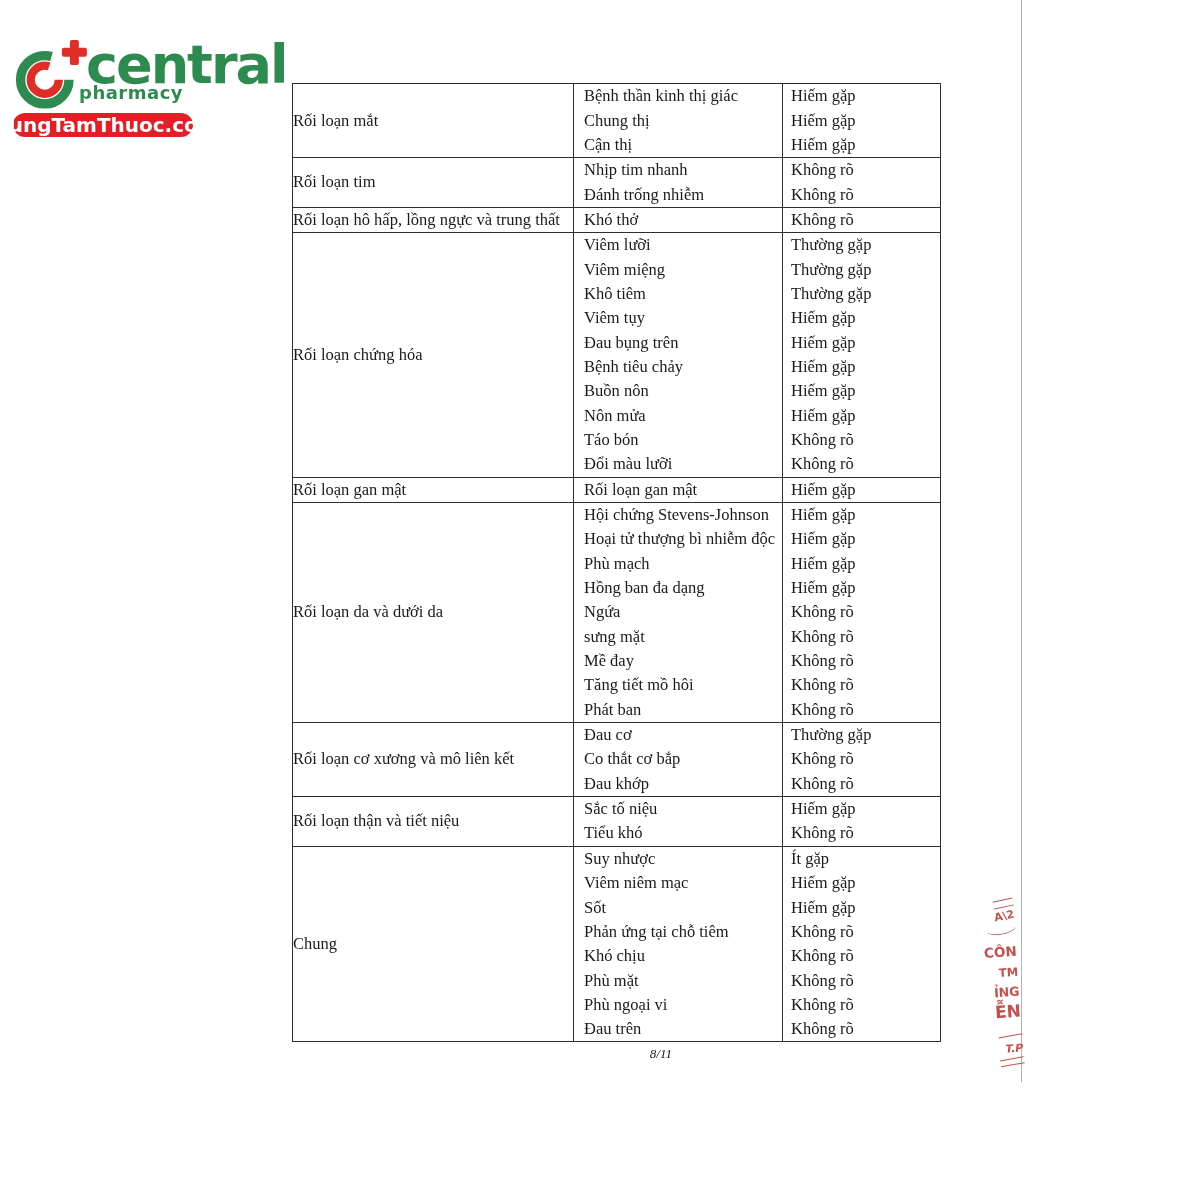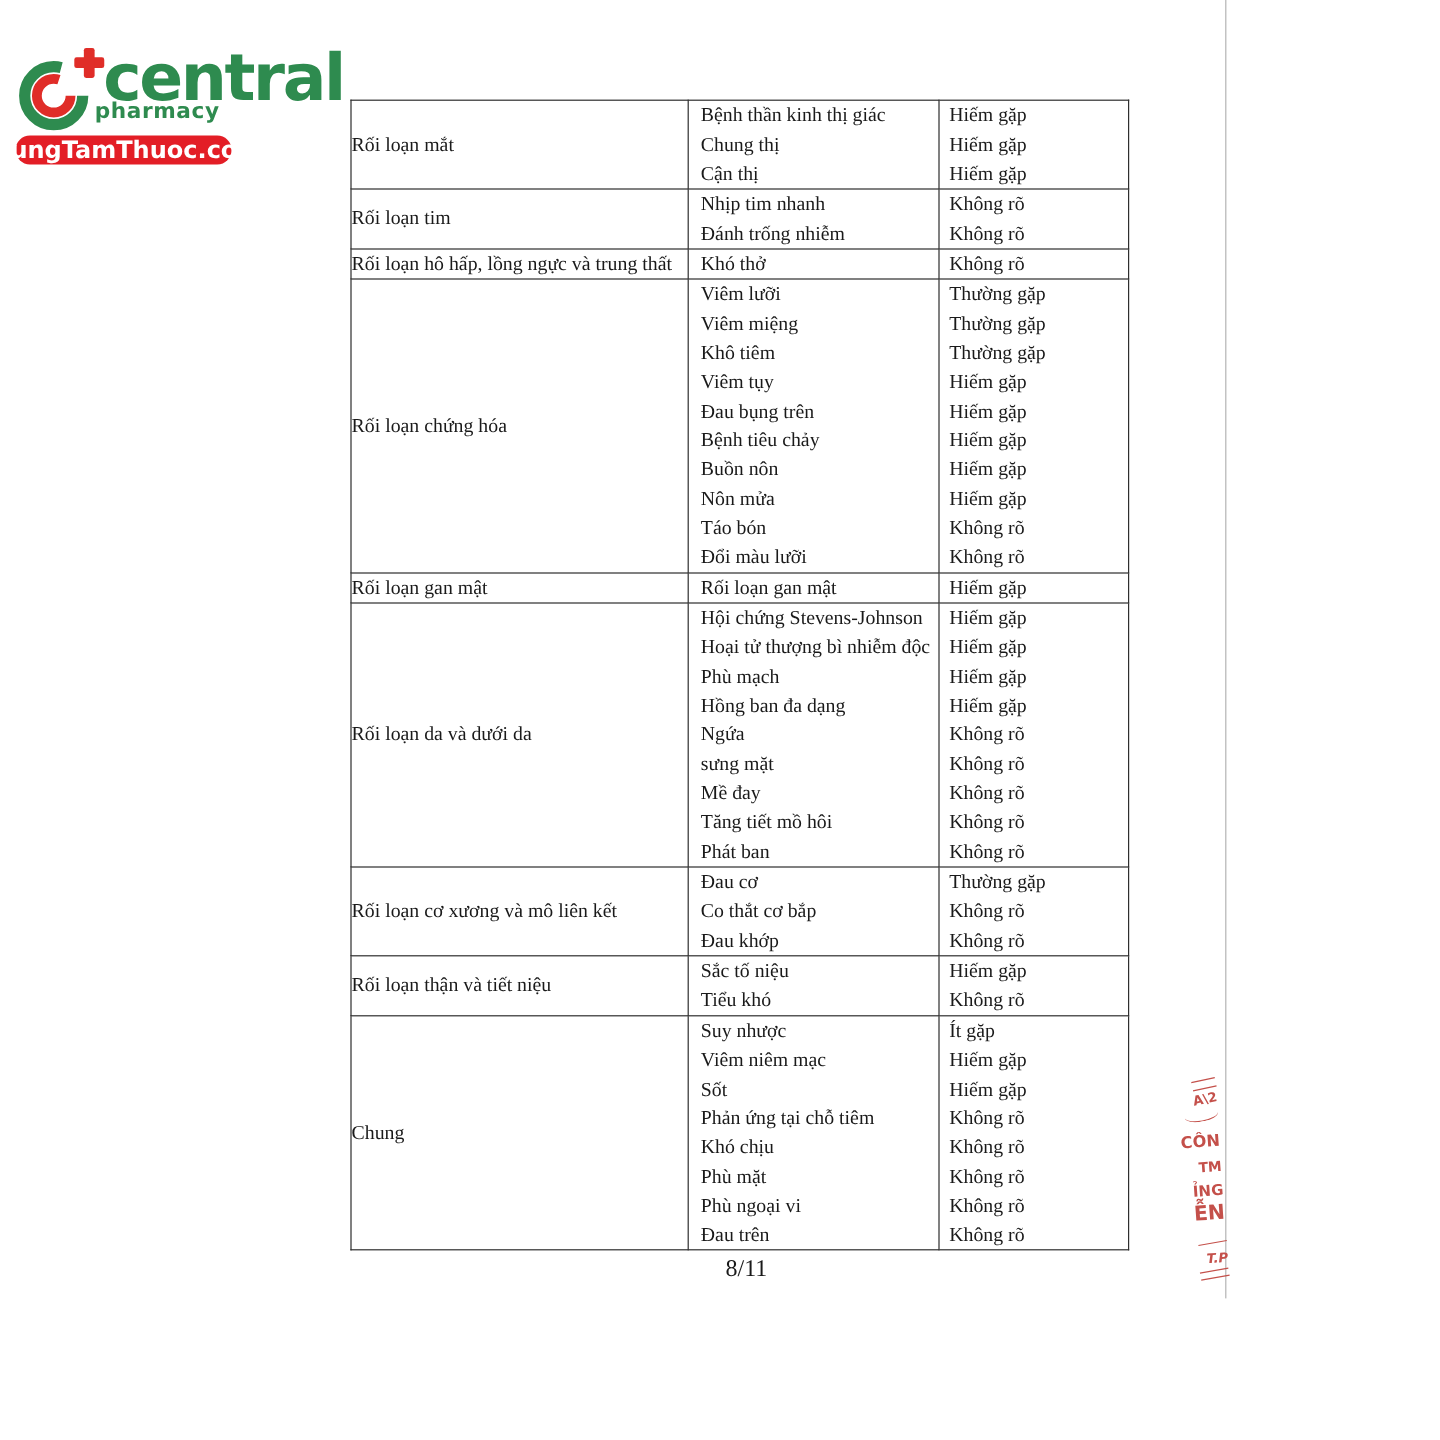--- a/index.html
+++ b/index.html
@@ -23,21 +23,21 @@
 
   
   table.adv{position:absolute;left:292px;top:83px;border-collapse:collapse;table-layout:fixed;width:648px;}
   table.adv td{border:1.6px solid #2e2e2e;padding:0;vertical-align:middle;}
   td.c1{padding-left:9px;font-size:16.5px;}
   .line{height:24.35px;display:flex;align-items:center;font-size:16.5px;white-space:nowrap;}
   td.c2 .line{padding-left:10px;}
   td.c3 .line{padding-left:8px;}
 
   
-  .pagenum{position:absolute;left:572px;top:1046px;width:100px;text-align:center;font-size:20px;}
+  .pagenum{position:absolute;left:572px;top:1046px;width:100px;text-align:right;font-size:13px;font-style:italic;}
 
   
   .page-edge{position:absolute;left:1021px;top:0;width:1px;height:1082px;background:#b3b3b3;}
 
   
   .stamp{position:absolute;left:978px;top:894px;width:43px;height:184px;overflow:hidden;
          font-family:"DejaVu Sans","Liberation Sans",sans-serif;font-weight:bold;
          transform:rotate(-4deg);}
   .stamp > div{position:absolute;right:2px;text-align:right;line-height:1;}
   .st-rule-top{top:6px;width:20px;height:6px;border-top:1.5px solid;border-bottom:1.5px solid;transform:rotate(-8deg);}

